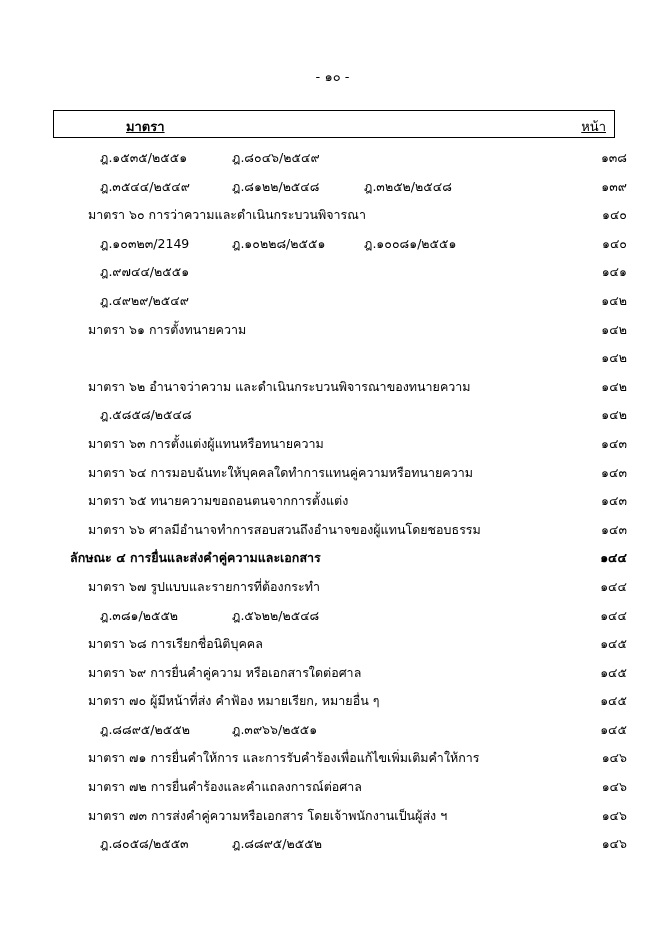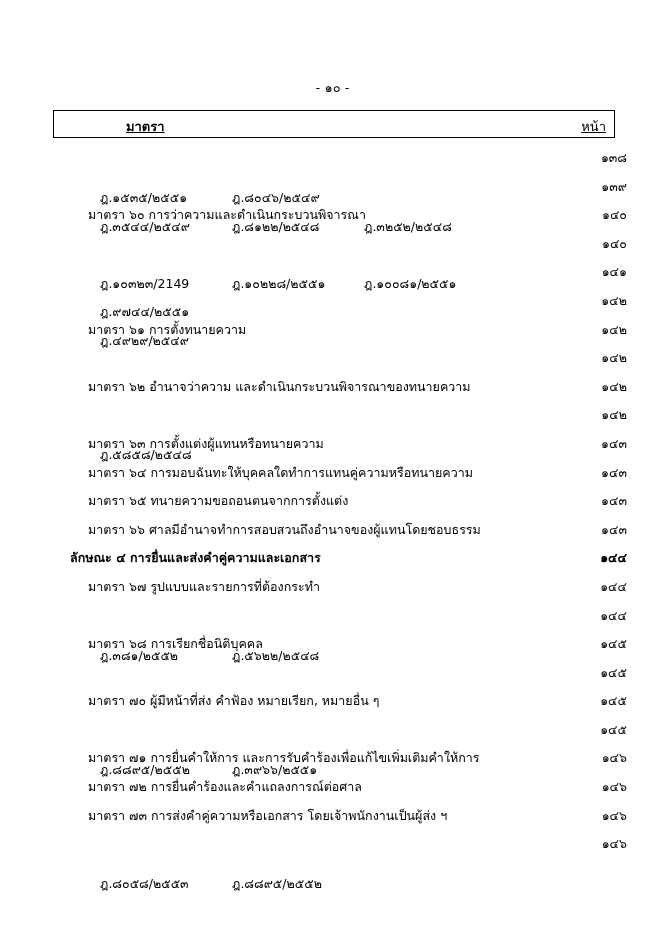--- a/index.html
+++ b/index.html
@@ -2,42 +2,42 @@
 <html><head>
 <meta charset="utf-8">
 <style>
   html, body { margin: 0; padding: 0; background: #ffffff; }
   body {
     width: 665px; height: 945px; position: relative; overflow: hidden;
     font-family: "DejaVu Sans", sans-serif; color: #000;
   }
   .page-number {
     position: absolute; top: 66px; left: 0; width: 665px;
-    text-align: center; font-size: 13px; margin-top: 11px;
+    text-align: center; font-size: 13px;
   }
   .header-box {
     position: absolute; top: 110px; left: 53px; width: 562px; height: 28px;
     border: 1px solid #000; box-sizing: border-box; text-align: center;
   }
   .header-left {
     position: absolute; left: 72px; top: 5px; font-size: 13px; font-weight: bold;
     text-decoration: underline;
   }
   .header-right {
     position: absolute; right: 8px; top: 5px; font-size: 13px; font-weight: normal;
     text-decoration: underline;
   }
   .rows { position: absolute; top: 142px; left: 0; width: 665px; }
   .row {
     position: relative; height: 28.6px; font-size: 12.5px;
     white-space: nowrap;
   }
   .row .text { position: absolute; top: 6px; }
   .row .page { position: absolute; right: 38px; top: 6px; }
-  .row.case .text { left: 100px; margin-top: 40px; }
+  .row.case .text { left: 100px; }
   .row.section .text { left: 88px; }
   .row.chapter .text { left: 70px; font-weight: bold; text-align: center; }
   .row.chapter .page { font-weight: bold; }
   .case-ref { display: inline-block; width: 132px; }
 </style>
 </head>
 <body>
 
 <div class="page-number">- ๑๐ -</div>
 
@@ -112,20 +112,21 @@
     </div>
     <div class="row case">
       <span class="text"><span class="case-ref">ฎ.๓๘๑/๒๕๕๒</span><span class="case-ref">ฎ.๕๖๒๒/๒๕๔๘</span></span>
       <span class="page">๑๔๔</span>
     </div>
     <div class="row section">
       <span class="text">มาตรา ๖๘  การเรียกชื่อนิติบุคคล</span>
       <span class="page">๑๔๕</span>
     </div>
     <div class="row section">
+      <span class="text">มาตรา ๖๙  การยื่นคำคู่ความ  หรือเอกสารใดต่อศาล</span>
       <span class="page">๑๔๕</span>
     </div>
     <div class="row section">
       <span class="text">มาตรา ๗๐  ผู้มีหน้าที่ส่ง  คำฟ้อง หมายเรียก, หมายอื่น ๆ</span>
       <span class="page">๑๔๕</span>
     </div>
     <div class="row case">
       <span class="text"><span class="case-ref">ฎ.๘๘๙๕/๒๕๕๒</span><span class="case-ref">ฎ.๓๙๖๖/๒๕๕๑</span></span>
       <span class="page">๑๔๕</span>
     </div>

